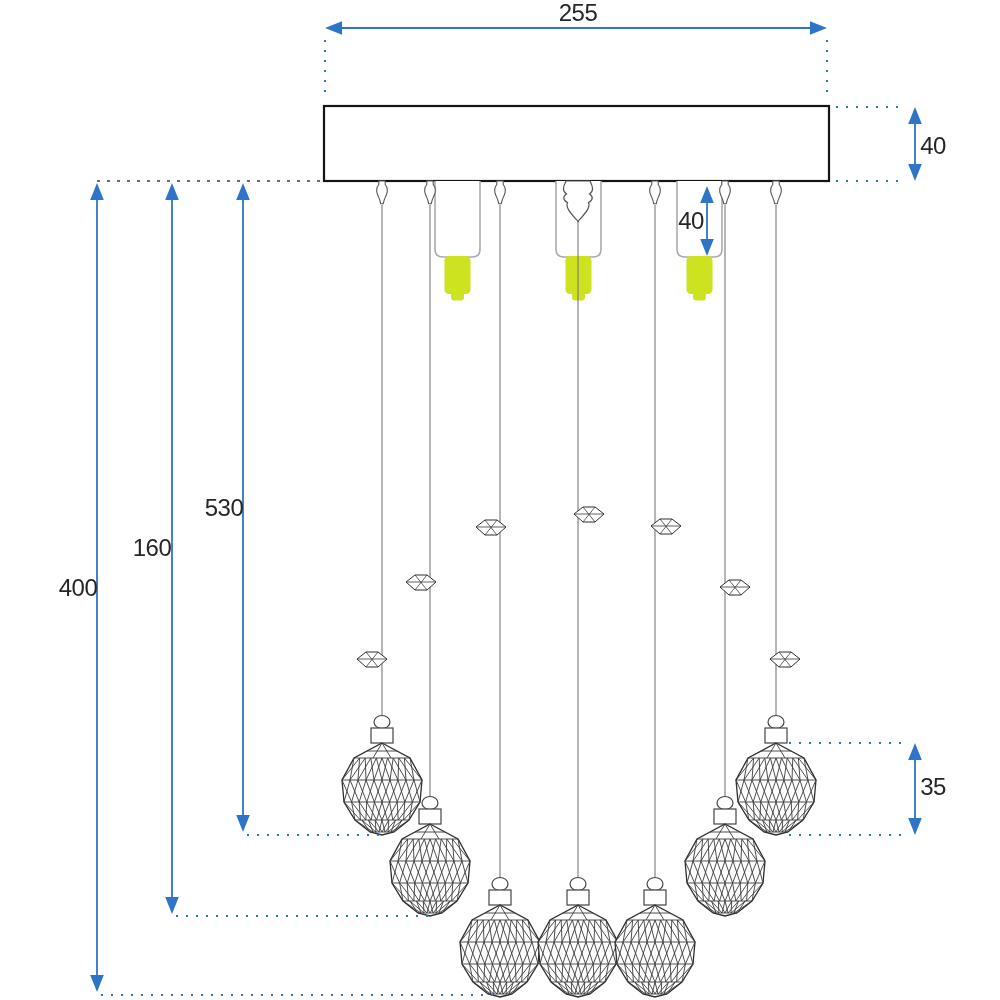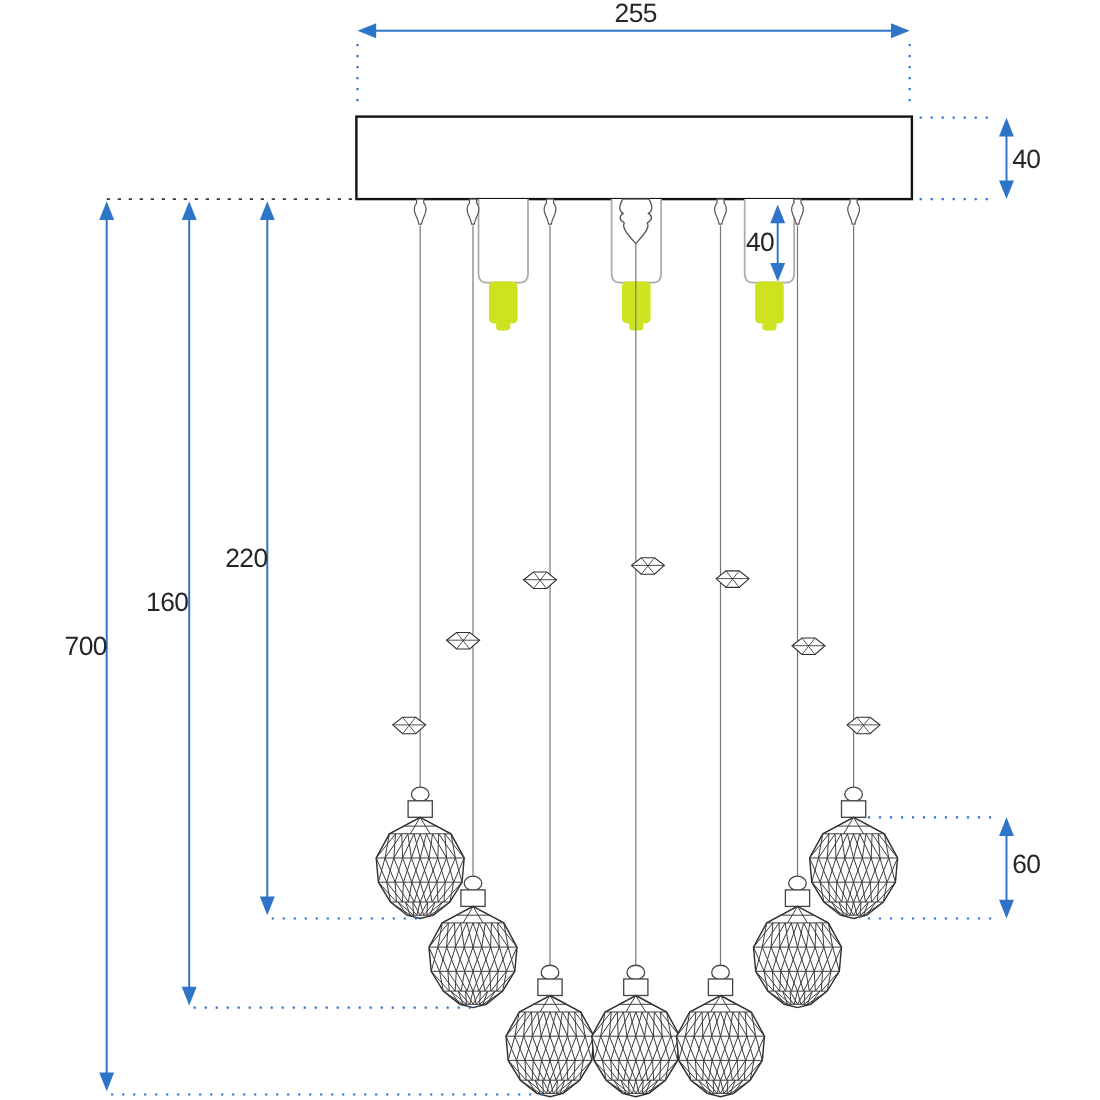--- a/index.html
+++ b/index.html
@@ -771,17 +771,17 @@
       <g>
         <line x1="915" y1="758" x2="915" y2="820" stroke="#2e74c8" stroke-width="1.8"></line>
         <polygon points="915,743 908.2,760 921.8,760" fill="#2e74c8"></polygon>
         <polygon points="915,835 908.2,818 921.8,818" fill="#2e74c8"></polygon>
       </g>
     </svg>
 
   <div class="lbl" style="left:578px;top:13px">255</div>
   <div class="lbl" style="left:933px;top:146px">40</div>
   <div class="lbl" style="left:691px;top:221px">40</div>
-  <div class="lbl" style="left:224px;top:508px">220</div>
+  <div class="lbl" style="left:224px;top:508px">530</div>
   <div class="lbl" style="left:152px;top:548px">160</div>
-  <div class="lbl" style="left:78px;top:588px">700</div>
-  <div class="lbl" style="left:933px;top:787px">60</div>
+  <div class="lbl" style="left:78px;top:588px">400</div>
+  <div class="lbl" style="left:933px;top:787px">35</div>
 </div>
 
 </body></html>

